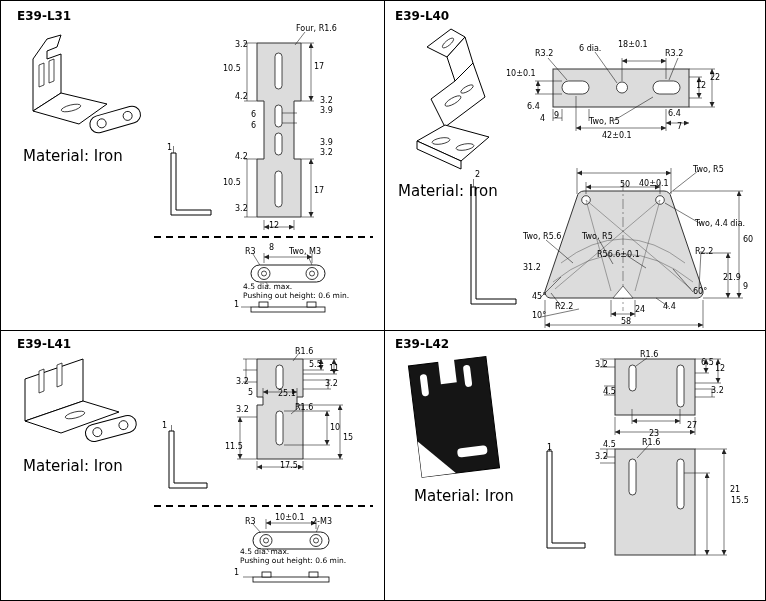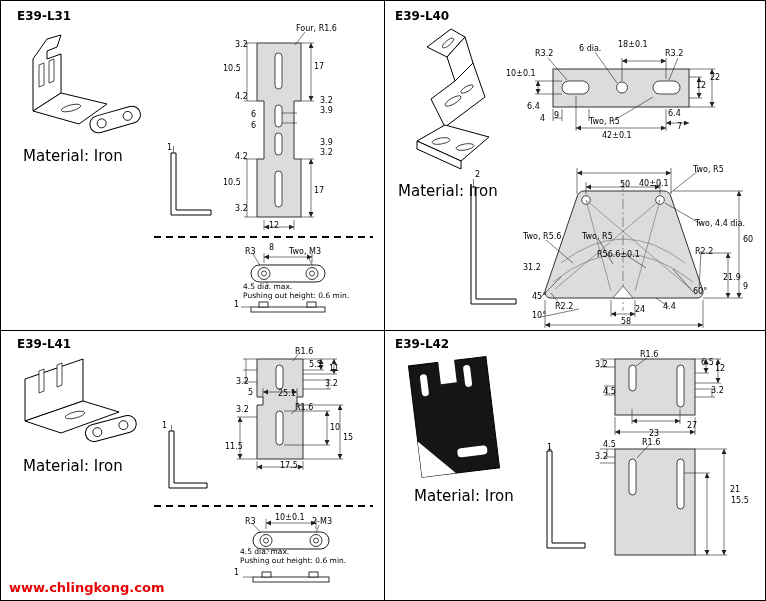--- a/index.html
+++ b/index.html
@@ -430,14 +430,13 @@
       <span class="dim" style="left: 641px; top: 438px;">R1.6</span>
       <span class="dim" style="left: 594px; top: 452px;">3.2</span>
       <span class="dim" style="left: 730px; top: 496px;">15.5</span>
       <span class="dim" style="left: 717px; top: 485px; margin-left: 12px;">21</span>
       <span class="dim" style="left: 546px; top: 443px;">1</span>
     </div>
 
   <div class="divider-v"></div>
   <div class="divider-h"></div>
 
-  <div class="watermark">www.chlingkong.com</div>
 </div>
 
 </body></html>

